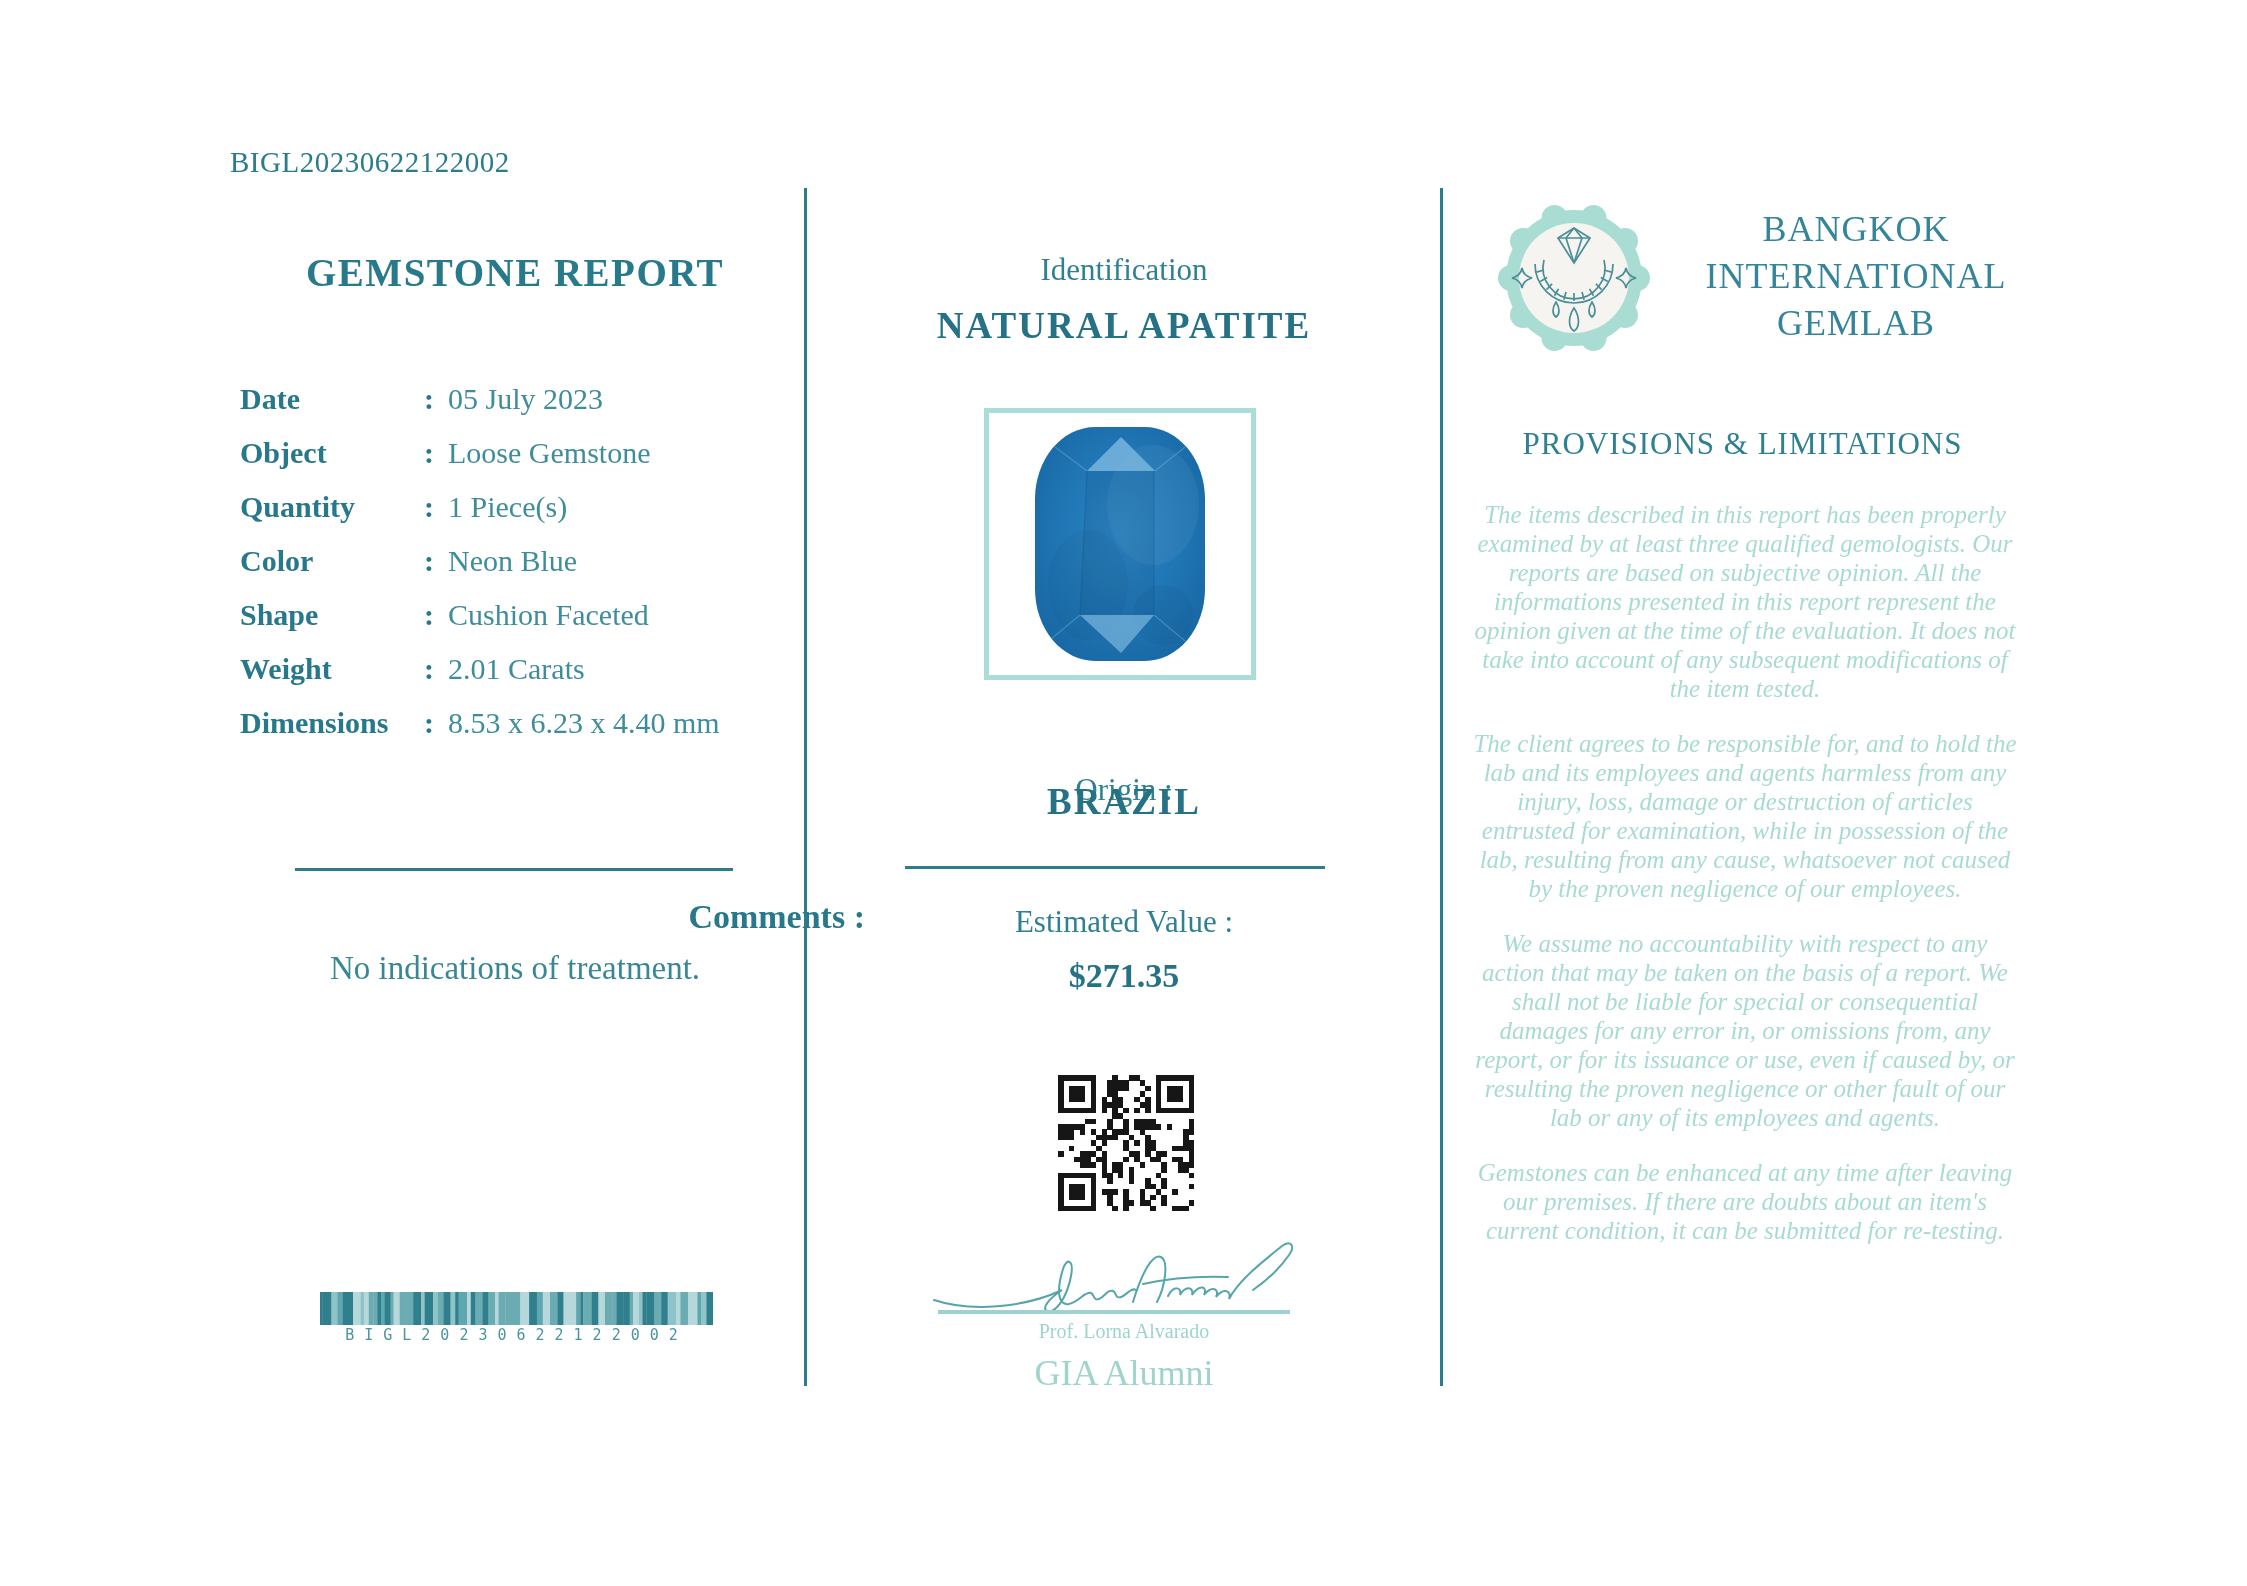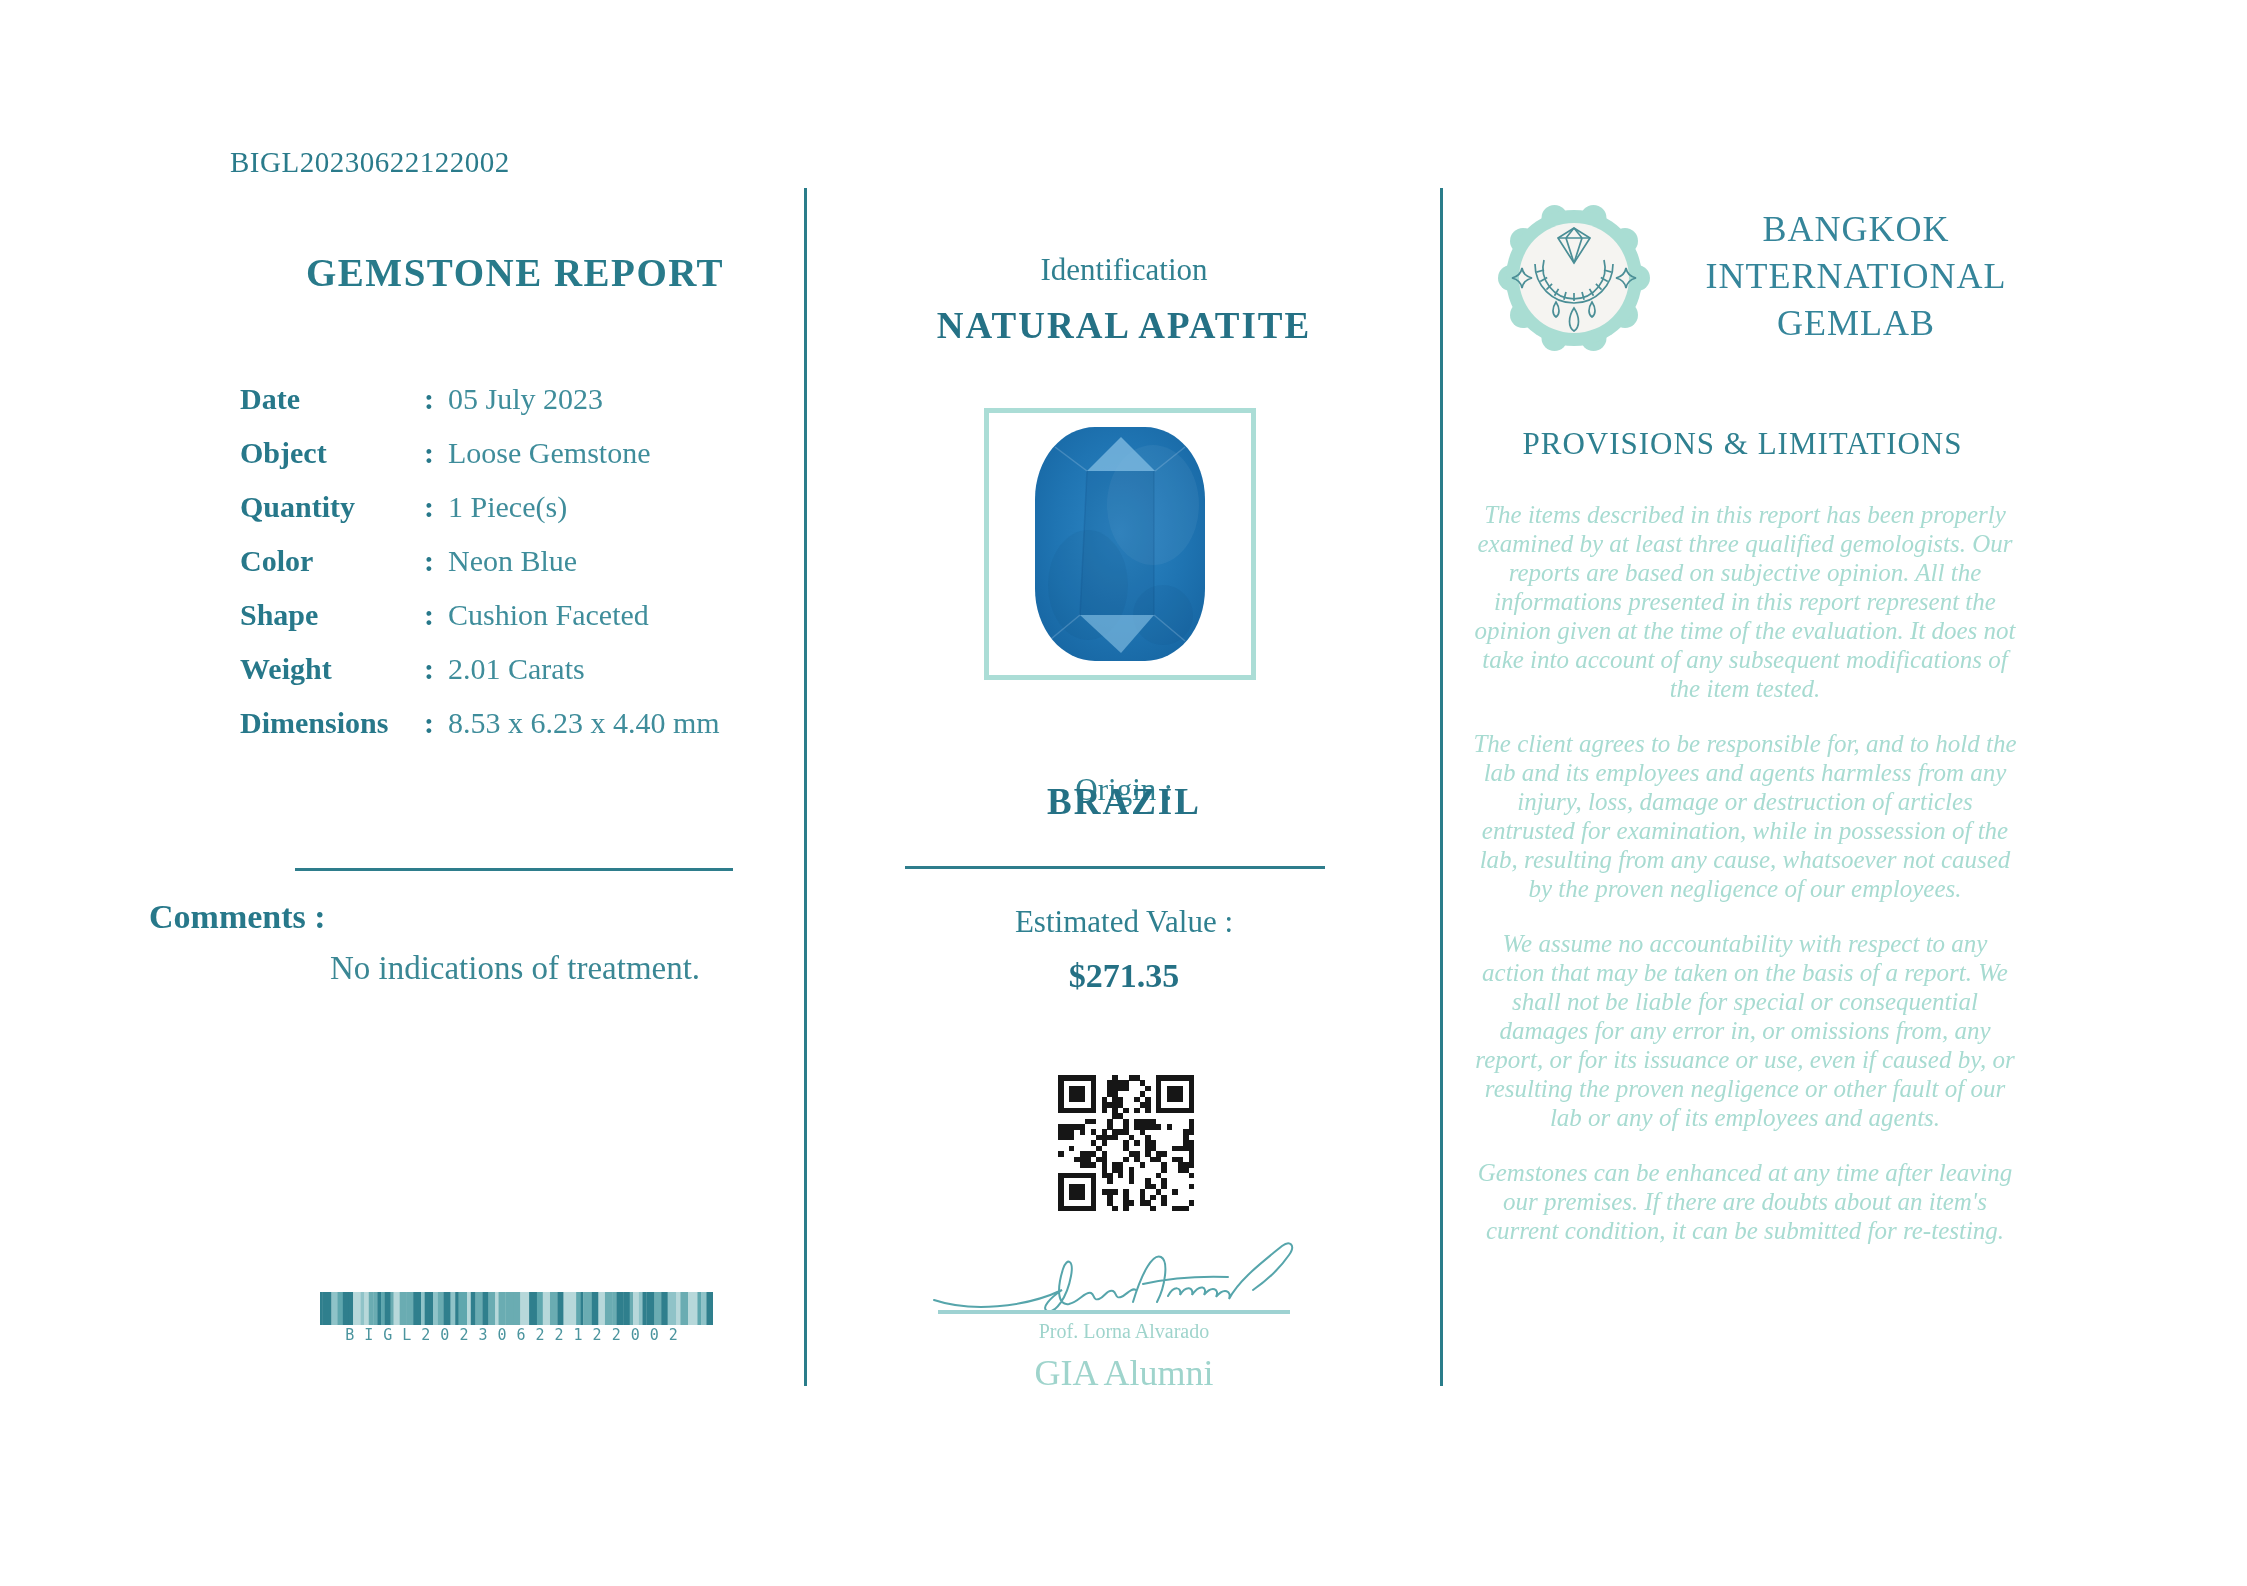--- a/index.html
+++ b/index.html
@@ -11,21 +11,21 @@
   .report-no{position:absolute;left:230px;top:146px;font-size:29px;color:#2a7b8b;letter-spacing:.5px;}
   .report-title{position:absolute;left:165px;top:250px;width:700px;margin:0;text-align:center;
     font-size:39px;font-weight:bold;color:#287a8a;letter-spacing:1.5px;}
   .details{position:absolute;left:240px;top:372px;width:520px;}
   .detail-row{display:flex;height:54px;align-items:center;font-size:30px;}
   .detail-row .lbl{width:184px;font-weight:bold;color:#27788a;}
   .detail-row .colon{width:24px;font-weight:bold;color:#27788a;}
   .detail-row .val{color:#3f8d9b;white-space:nowrap;}
   .rule{position:absolute;background:#2e7d8c;height:3px;}
   .rule-left{left:295px;top:868px;width:438px;}
-  .comments-label{position:absolute;left:149px;top:898px;width:700px;text-align:left;
+  .comments-label{position:absolute;left:165px;top:898px;width:700px;text-align:right;
     font-size:34px;font-weight:bold;color:#27788a;}
   .comments-text{position:absolute;left:165px;top:950px;width:700px;text-align:center;
     font-size:33px;color:#3a8794;}
   .barcode-wrap{position:absolute;left:320px;top:1292px;width:393px;}
   .barcode-svg{display:block;width:393px;height:33px;}
   .barcode-text{margin-top:1px;text-align:center;font-family:"DejaVu Sans Mono", monospace;
     font-size:15px;letter-spacing:10px;color:#4b949e;white-space:nowrap;}
   
   .vdivider{position:absolute;top:188px;width:3px;height:1198px;background:#2a7d8a;}
   .vd1{left:804px;} .vd2{left:1440px;}

